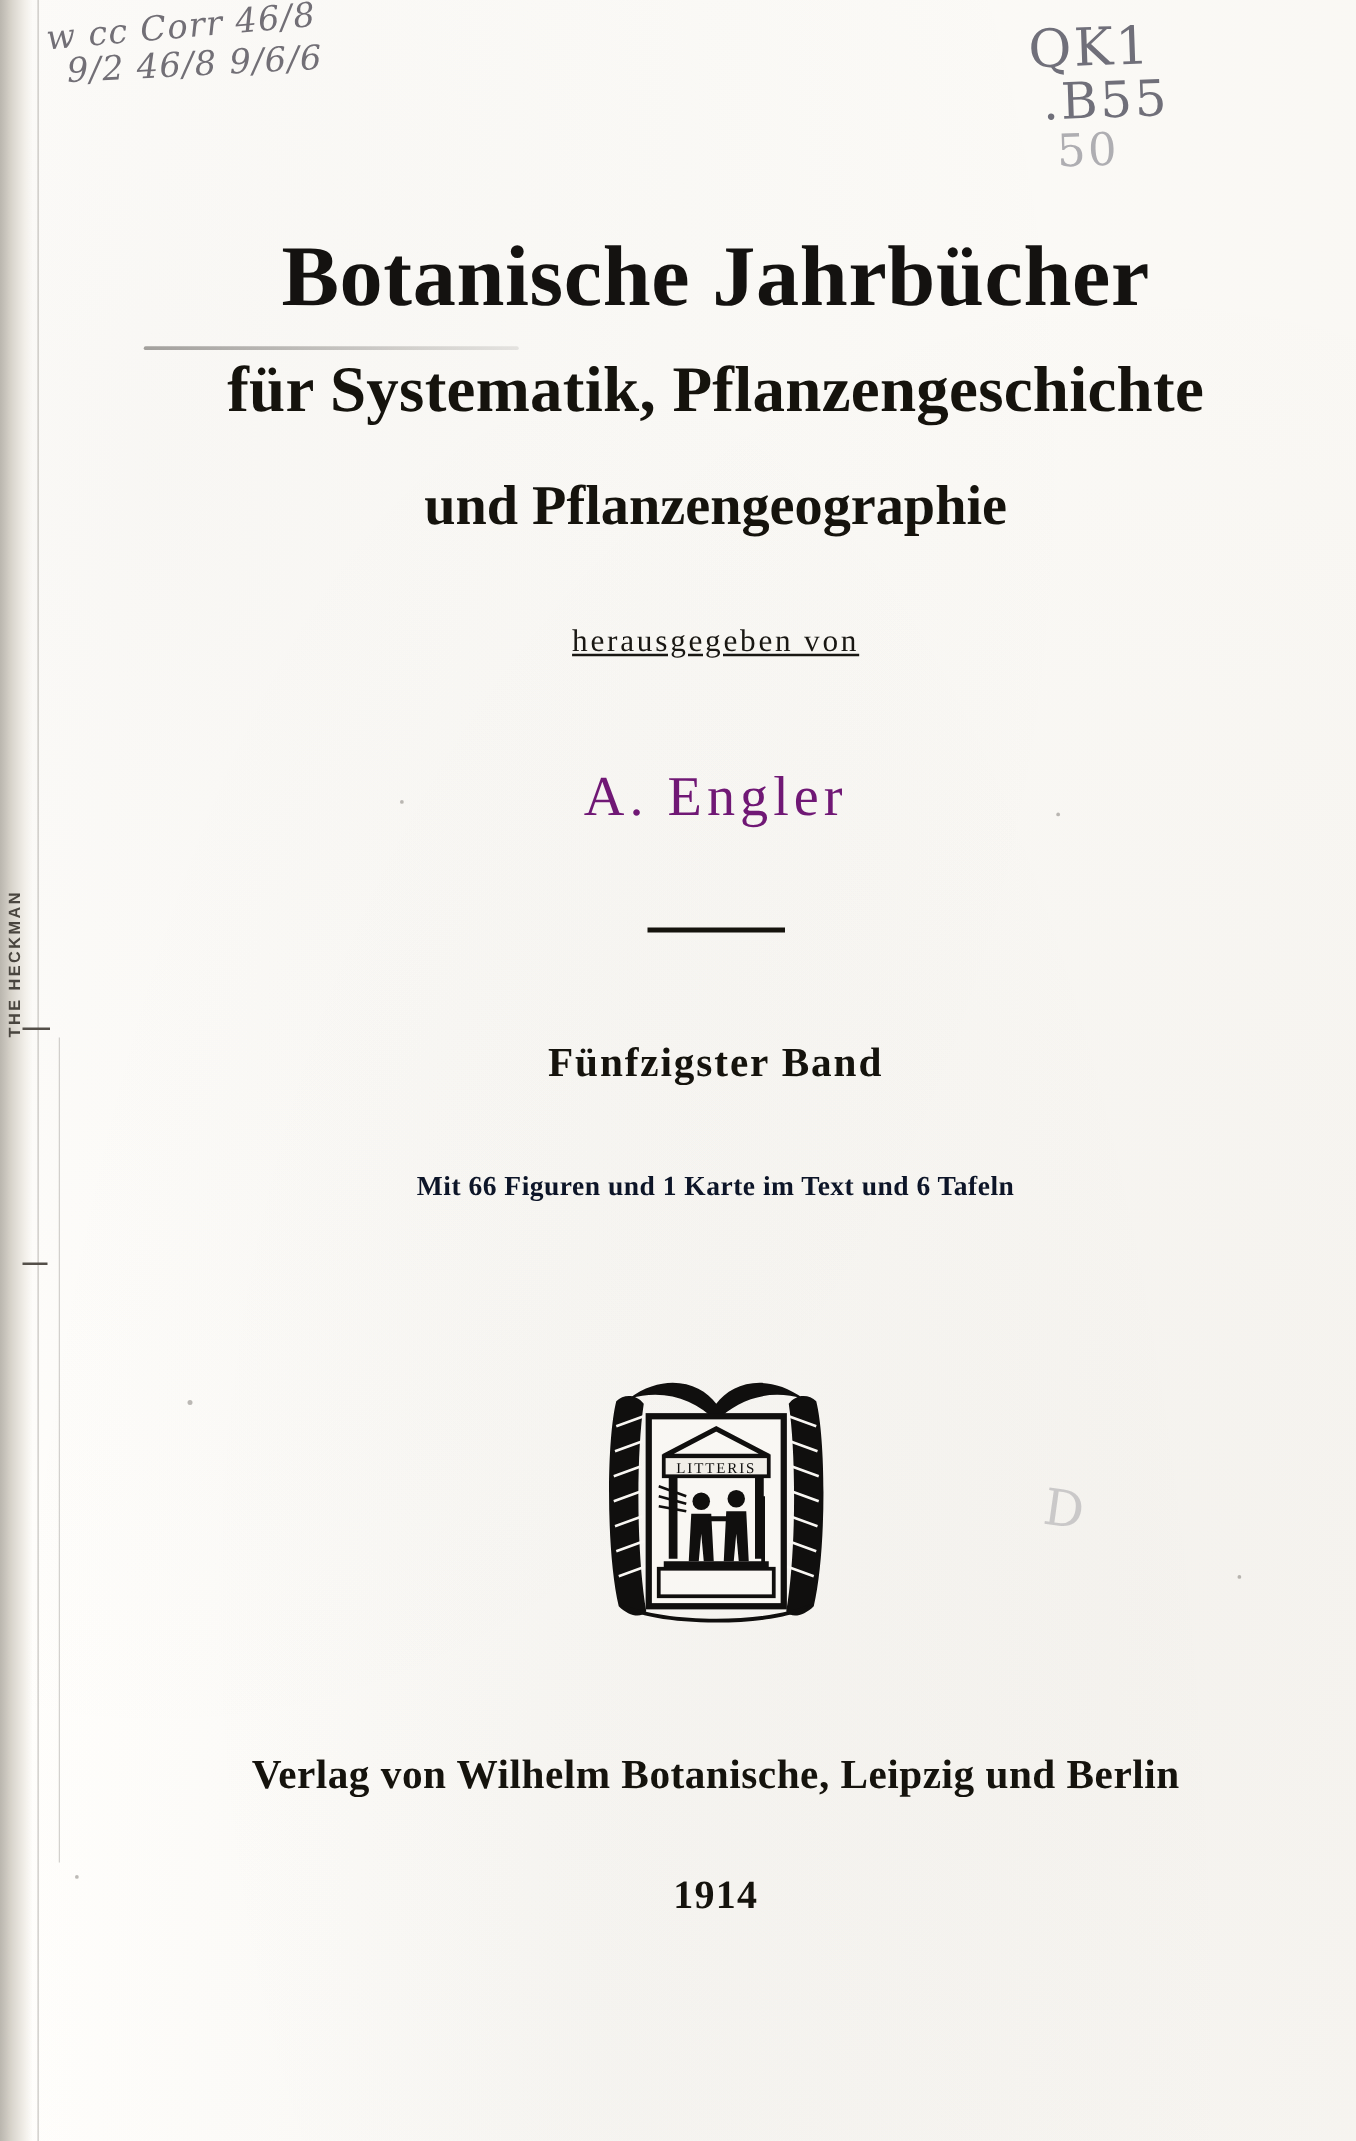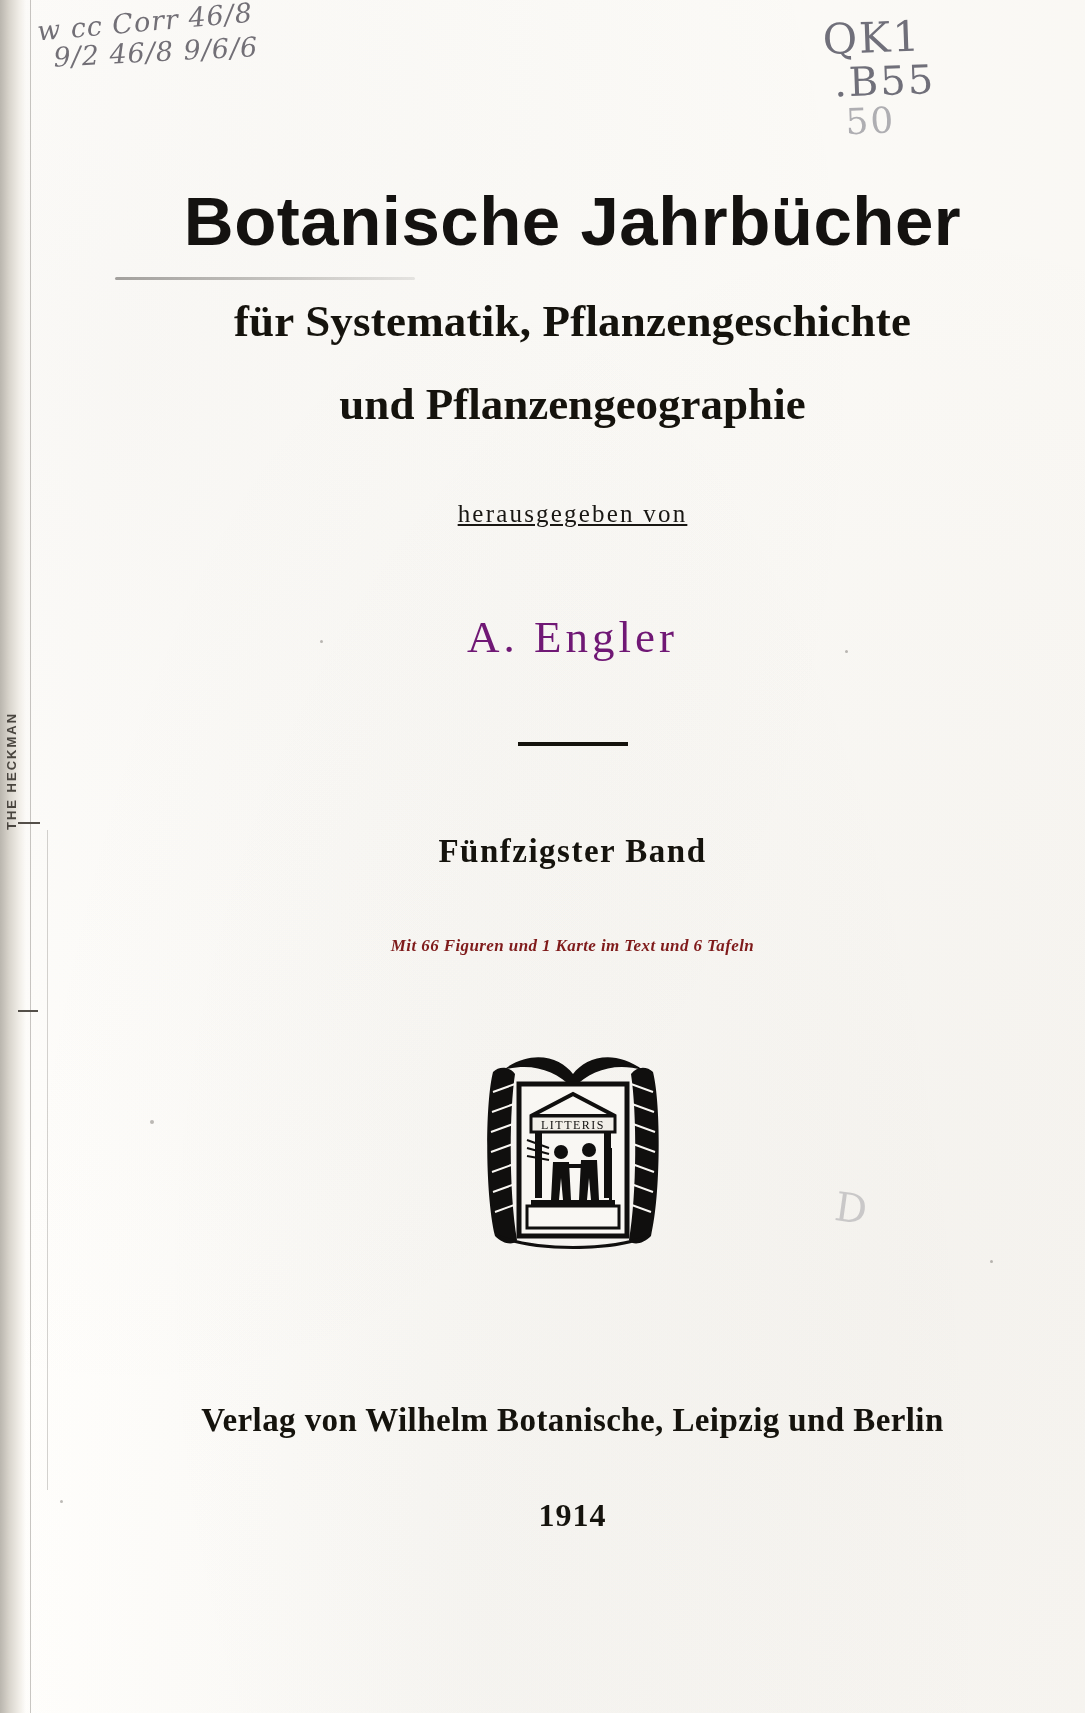--- a/index.html
+++ b/index.html
@@ -143,37 +143,37 @@
     text-align: center;
   }
   .title-main {
     position: absolute;
     top: 182px;
     width: 100%;
     font-size: 69px;
     font-weight: bold;
     letter-spacing: 0.5px;
     color: #161412;
-    font-family: Liberation Sans, sans-serif;
+    font-family: Liberation Serif, serif;
   }
   .title-rule {
     position: absolute;
     top: 277px;
     left: 55px;
     width: 300px;
     height: 3px;
     background: linear-gradient(90deg, rgba(40,36,32,0.75), rgba(40,36,32,0.18));
     border-radius: 2px;
     opacity: 0.55;
   }
   .subtitle1 {
     position: absolute;
-    top: 295px;
-    width: 100%;
-    font-size: 45px;
+    top: 283px;
+    width: 100%;
+    font-size: 52px;
     font-weight: bold;
     color: #17150f;
     letter-spacing: 0.2px;
   }
   .subtitle2 {
     position: absolute;
     top: 378px;
     width: 100%;
     font-size: 45px;
     font-weight: bold;
@@ -212,31 +212,30 @@
     width: 100%;
     font-size: 33px;
     font-weight: bold;
     letter-spacing: 1.5px;
     color: #17150f;
   }
   .figures-note {
     position: absolute;
     top: 936px;
     width: 100%;
-    font-size: 17px;
+    font-size: 22px;
     font-weight: bold;
     letter-spacing: 0.4px;
-    color: #7f1d1d;
-    font-style: italic;
+    color: #0f172a;
   }
 
   
   .emblem {
     position: absolute;
-    top: 1044px;
+    top: 1093px;
     left: 50%;
     margin-left: -90px;
     width: 180px;
     height: 215px;
   }
   .publisher {
     position: absolute;
     top: 1402px;
     width: 100%;
     font-size: 33px;

